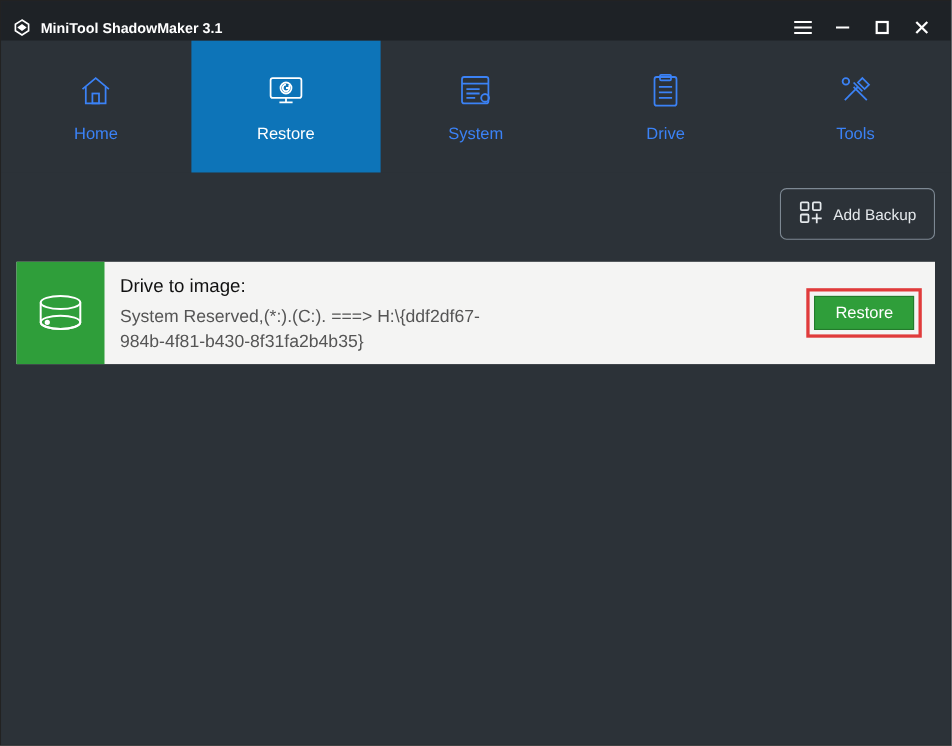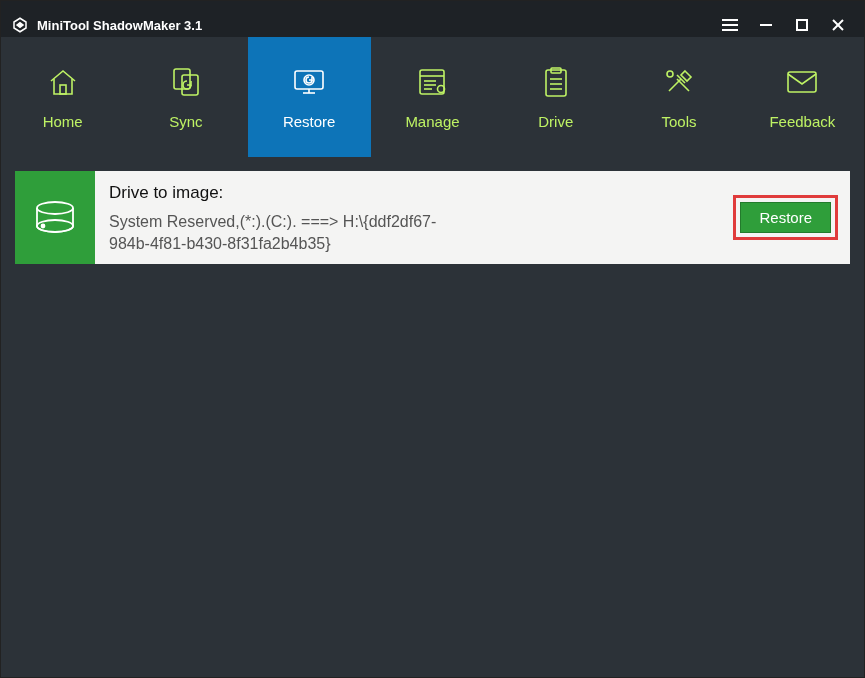--- a/index.html
+++ b/index.html
@@ -26,21 +26,21 @@
   }
   .titlebar .win-btn svg { display:block; }
   .navbar {
     height: 120px; background: #2c3238;
     display: flex;
   }
   .nav-item {
     flex: 1;
     display: flex; flex-direction: column;
     align-items: center; justify-content: center;
-    color: #bef264; cursor: pointer;
+    color: #3b82f6; cursor: pointer;
     font-size: 15px; gap: 14px;
   }
   .nav-item.active { background: #0d74b8; color: #fff; }
   .nav-item .icon-wrap { height: 34px; display:flex; align-items:center; justify-content:center; }
   .content {
     flex: 1; background: #2c3238;
     padding: 14px 14px 14px 14px;
     display: flex; flex-direction: column;
   }
   .toolbar-row {
@@ -128,31 +128,20 @@
     <div class="nav-item">
       <span class="icon-wrap">
         <svg width="32" height="30" viewBox="0 0 32 30" fill="none" stroke="currentColor" stroke-width="1.6">
           <path d="M4 14 L16 4 L28 14"></path>
             <path d="M7 12 V27 H25 V12"></path>
             <rect x="13" y="18" width="6" height="9"></rect>
         </svg>
       </span>
       <span>Home</span>
     </div>
-    <div class="nav-item">
-      <span class="icon-wrap">
-        <svg width="30" height="32" viewBox="0 0 30 32" fill="none" stroke="currentColor" stroke-width="1.6">
-          <rect x="3" y="3" width="16" height="20" rx="2"></rect>
-            <rect x="11" y="9" width="16" height="20" rx="2"></rect>
-          <path d="M16 15 A4 4 0 1 0 20 19"></path>
-            <path d="M20 15 L20 19 L16 19"></path>
-        </svg>
-      </span>
-      <span>Sync</span>
-    </div>
     <div class="nav-item active">
       <span class="icon-wrap">
         <svg width="36" height="30" viewBox="0 0 36 30" fill="none" stroke="currentColor" stroke-width="1.6">
           <rect x="4" y="4" width="28" height="18" rx="2"></rect>
             <line x="12" y1="26" x2="24" y2="26" x1="12"></line>
             <line x1="18" y1="22" x2="18" y2="26"></line>
           <circle cx="18" cy="13" r="5"></circle>
             <path d="M18 10 A3 3 0 1 0 21 13"></path>
             <path d="M21 10 L21 13 L18 13"></path>
         </svg>
@@ -164,21 +153,21 @@
         <svg width="32" height="30" viewBox="0 0 32 30" fill="none" stroke="currentColor" stroke-width="1.6">
           <rect x="4" y="3" width="24" height="24" rx="2"></rect>
             <line x1="4" y1="9" x2="28" y2="9"></line>
           <line x1="8" y1="14" x2="20" y2="14"></line>
             <line x1="8" y1="18" x2="20" y2="18"></line>
             <line x1="8" y1="22" x2="16" y2="22"></line>
           <circle cx="25" cy="22" r="3.5"></circle>
             <path d="M25 18 L25 19 M25 25 L25 26 M21 22 L22 22 M28 22 L29 22"></path>
         </svg>
       </span>
-      <span>Manage</span>
+      <span>System</span>
     </div>
     <div class="nav-item">
       <span class="icon-wrap">
         <svg width="28" height="32" viewBox="0 0 28 32" fill="none" stroke="currentColor" stroke-width="1.6">
           <rect x="4" y="4" width="20" height="26" rx="2"></rect>
             <rect x="9" y="2" width="10" height="5" rx="1"></rect>
           <line x1="8" y1="13" x2="20" y2="13"></line>
             <line x1="8" y1="18" x2="20" y2="18"></line>
             <line x1="8" y1="23" x2="20" y2="23"></line>
         </svg>
@@ -190,32 +179,37 @@
         <svg width="32" height="30" viewBox="0 0 32 30" fill="none" stroke="currentColor" stroke-width="1.6">
           <path d="M6 24 L18 12"></path>
             <path d="M14 8 L22 16"></path>
             <path d="M22 4 L28 10 L24 14 L18 8 Z"></path>
           <path d="M26 24 L14 12"></path>
             <circle cx="7" cy="7" r="3"></circle>
         </svg>
       </span>
       <span>Tools</span>
     </div>
-    <div class="nav-item">
-      <span class="icon-wrap">
-        <svg width="34" height="26" viewBox="0 0 34 26" fill="none" stroke="currentColor" stroke-width="1.6">
-          <rect x="3" y="3" width="28" height="20" rx="2"></rect>
-            <path d="M3 5 L17 15 L31 5"></path>
-        </svg>
-      </span>
-      <span>Feedback</span>
-    </div>
   </div>
 
   <div class="content">
+    <div class="toolbar-row">
+      <div class="add-backup-btn">
+        <span>
+          <svg width="22" height="22" viewBox="0 0 22 22" fill="none" stroke="#e5e9ec" stroke-width="1.6">
+            <rect x="2" y="2" width="7" height="7" rx="1"></rect>
+              <rect x="13" y="2" width="7" height="7" rx="1"></rect>
+            <rect x="2" y="13" width="7" height="7" rx="1"></rect>
+            <line x1="16.5" y1="12" x2="16.5" y2="21"></line>
+              <line x1="12" y1="16.5" x2="21" y2="16.5"></line>
+          </svg>
+        </span>
+        <span>Add Backup</span>
+      </div>
+    </div>
 
     <div class="entry-card">
       <div class="entry-icon">
         <svg width="48" height="40" viewBox="0 0 48 40" fill="none" stroke="#fff" stroke-width="1.8">
           <ellipse cx="24" cy="10" rx="18" ry="6"></ellipse>
           <path d="M6 10 V28 A18 6 0 0 0 42 28 V10"></path>
           <ellipse cx="24" cy="28" rx="18" ry="6"></ellipse>
           <circle cx="12" cy="28" r="1.5" fill="#fff"></circle>
         </svg>
       </div>

